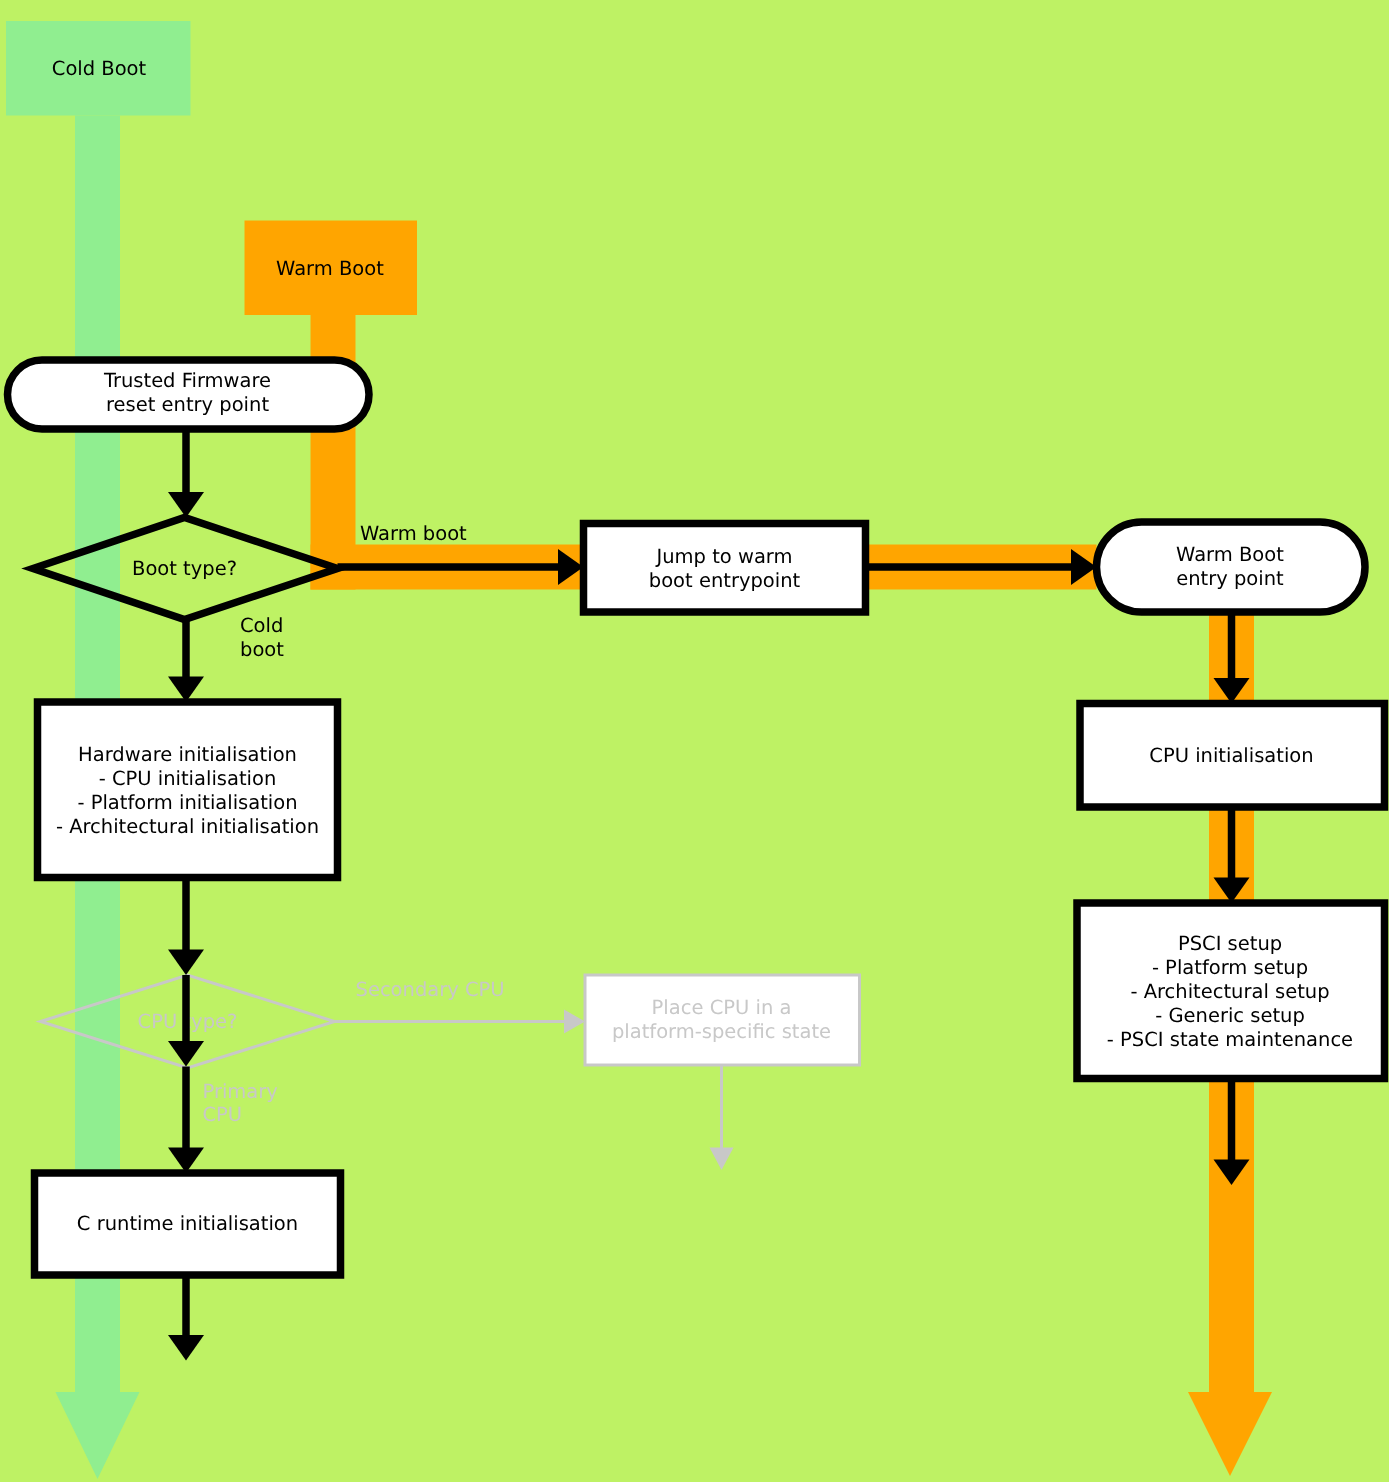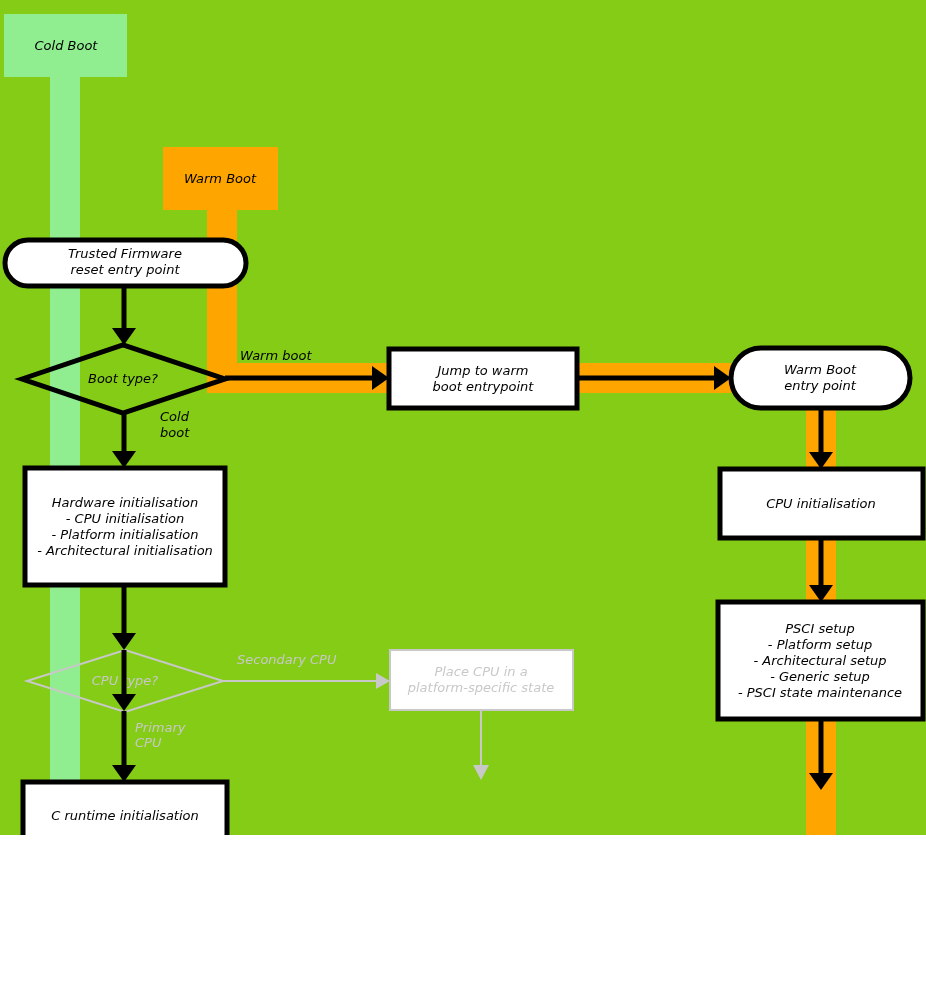--- a/index.html
+++ b/index.html
@@ -1,16 +1,16 @@
 <!DOCTYPE html>
 <html><head>
 <meta charset="utf-8">
 <style>
   html,body{margin:0;padding:0;background:#ffffff;}
-  #canvas{position:relative;width:926px;height:835px;background:#84cc16;overflow:hidden;font-style:italic;}
+  #canvas{position:relative;width:926px;height:988px;background:#bef264;overflow:hidden;}
   svg text{font-family:"DejaVu Sans","Liberation Sans",sans-serif;font-size:13px;fill:#000000;}
   svg text.gray-t{fill:#c8c8c8;}
   .blk-line{stroke:#000000;stroke-width:5;fill:none;}
   .blk-fill{fill:#000000;stroke:none;}
   .wbox{fill:#ffffff;stroke:#000000;stroke-width:5;}
   .blk-diamond{fill:none;stroke:#000000;stroke-width:5;}
   .g-line{stroke:#c8c8c8;stroke-width:2;fill:none;}
   .g-fill{fill:#c8c8c8;stroke:none;}
   .g-box{fill:#ffffff;stroke:#c8c8c8;stroke-width:2;}
   .g-diamond{fill:none;stroke:#c8c8c8;stroke-width:2;}

